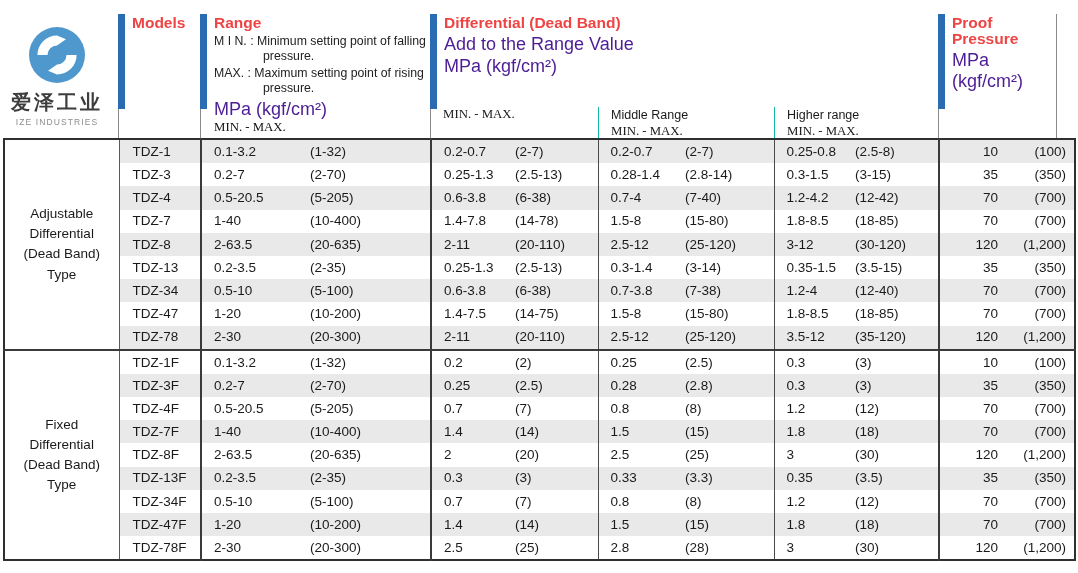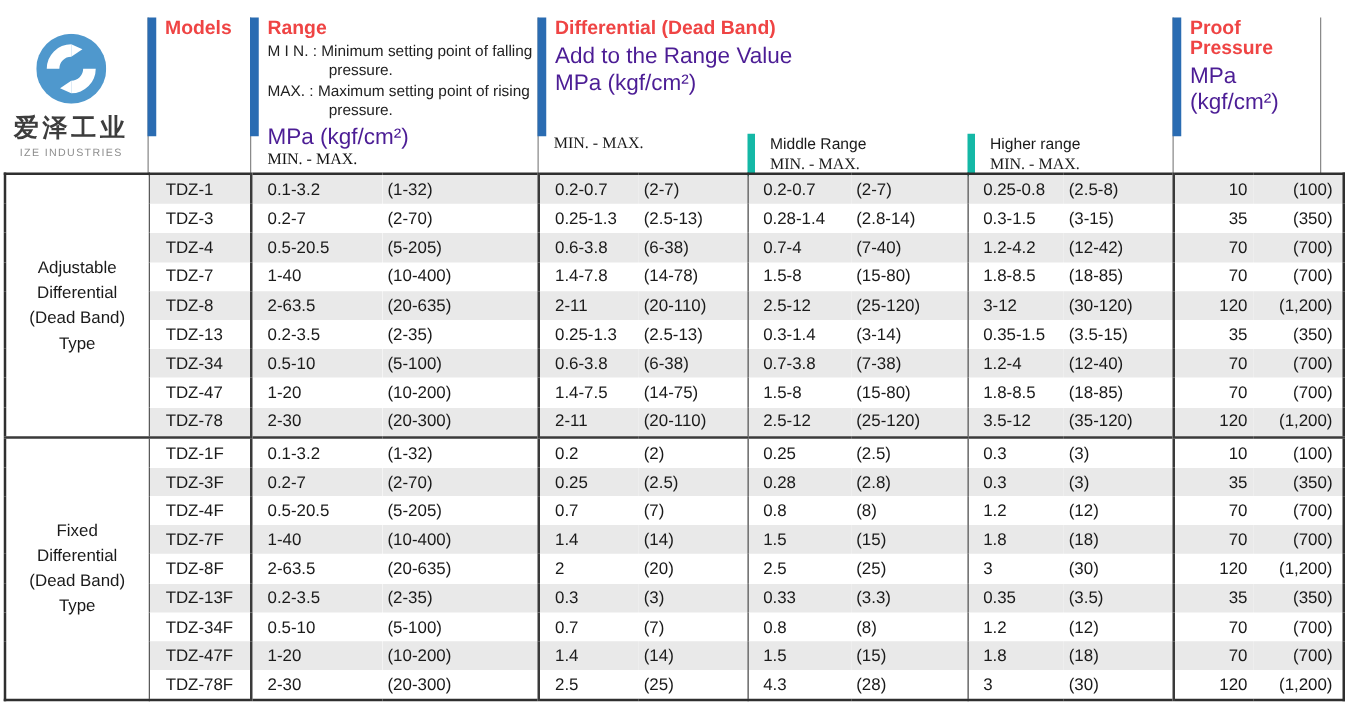--- a/index.html
+++ b/index.html
@@ -27,21 +27,21 @@
     font-family:"Liberation Serif", serif;font-size:12.8px;color:#111;
     margin:0 0 6px 13px;
   }
   .h-range{display:flex;flex-direction:column;}
   .h-range .h-minmax{margin-top:auto;}
   .h-diff{display:flex;flex-direction:column;}
   .h-subrow{
     margin-top:auto;display:grid;grid-template-columns:167px 176px 165px;height:34px;
   }
   .h-subcell{padding-left:12px;}
-  .h-subcell + .h-subcell{border-left:6px solid #14b8a6;}
+  .h-subcell + .h-subcell{border-left:1px solid #14b8a6;}
   .h-sublabel{font-size:12.5px;line-height:1.25;padding-top:1px;}
   .h-subminmax{font-family:"Liberation Serif", serif;font-size:12.8px;}
   .h-proof{margin-right:17px;border-right:1px solid #8a8a8a;}
   .h-proof .h-title{padding-right:10px;}
   
   .h-logo{padding-top:13px;text-align:center;width:108px;}
   .logo-mark{display:block;margin:0 auto;}
   .logo-cn{font-size:20px;font-weight:bold;color:#3d3d3d;letter-spacing:3px;margin-top:6px;white-space:nowrap;font-family:Liberation Serif, serif;}
   .logo-en{font-size:8.5px;color:#8d8d8d;letter-spacing:1.1px;margin-top:1px;white-space:nowrap;}
   
@@ -375,21 +375,21 @@
     <td class="c-paren b-heavy">(18)</td>
     <td class="c-proof-val">70</td>
     <td class="c-proof-paren">(700)</td>
   </tr>
       <tr>
     <td class="c-model">TDZ-78F</td>
     <td class="c-val">2-30</td>
     <td class="c-paren b-heavy">(20-300)</td>
     <td class="c-val">2.5</td>
     <td class="c-paren b-med">(25)</td>
-    <td class="c-val">4.3</td>
+    <td class="c-val">2.8</td>
     <td class="c-paren b-med">(28)</td>
     <td class="c-val">3</td>
     <td class="c-paren b-heavy">(30)</td>
     <td class="c-proof-val">120</td>
     <td class="c-proof-paren">(1,200)</td>
   </tr>
     </tbody>
 </table>
 
 </body></html>

